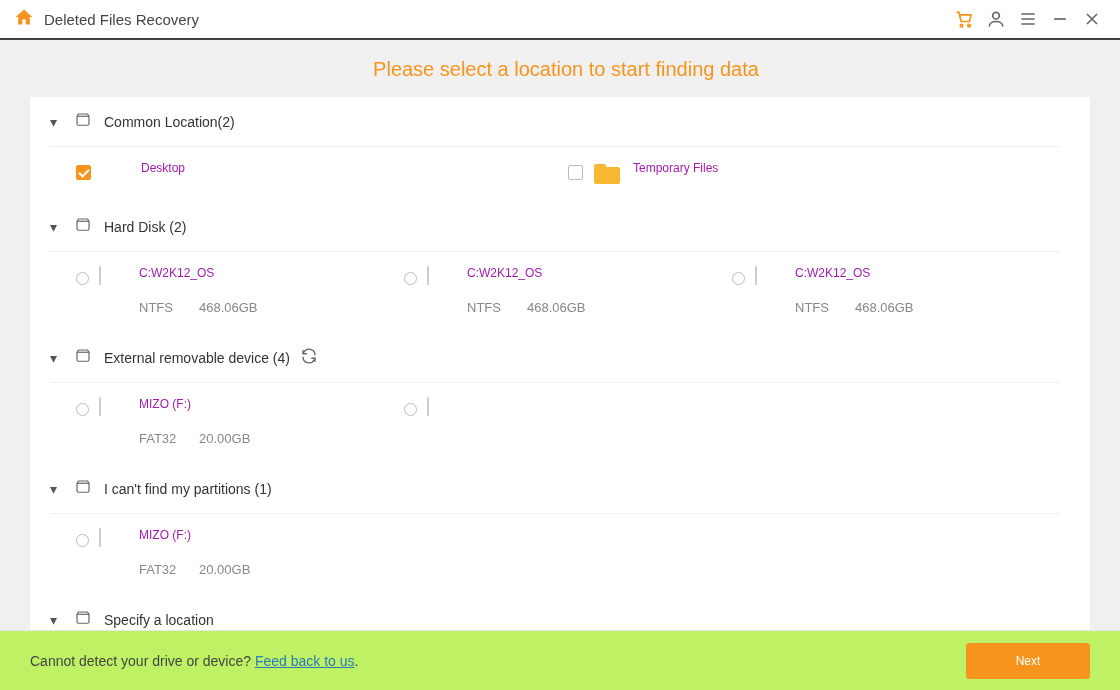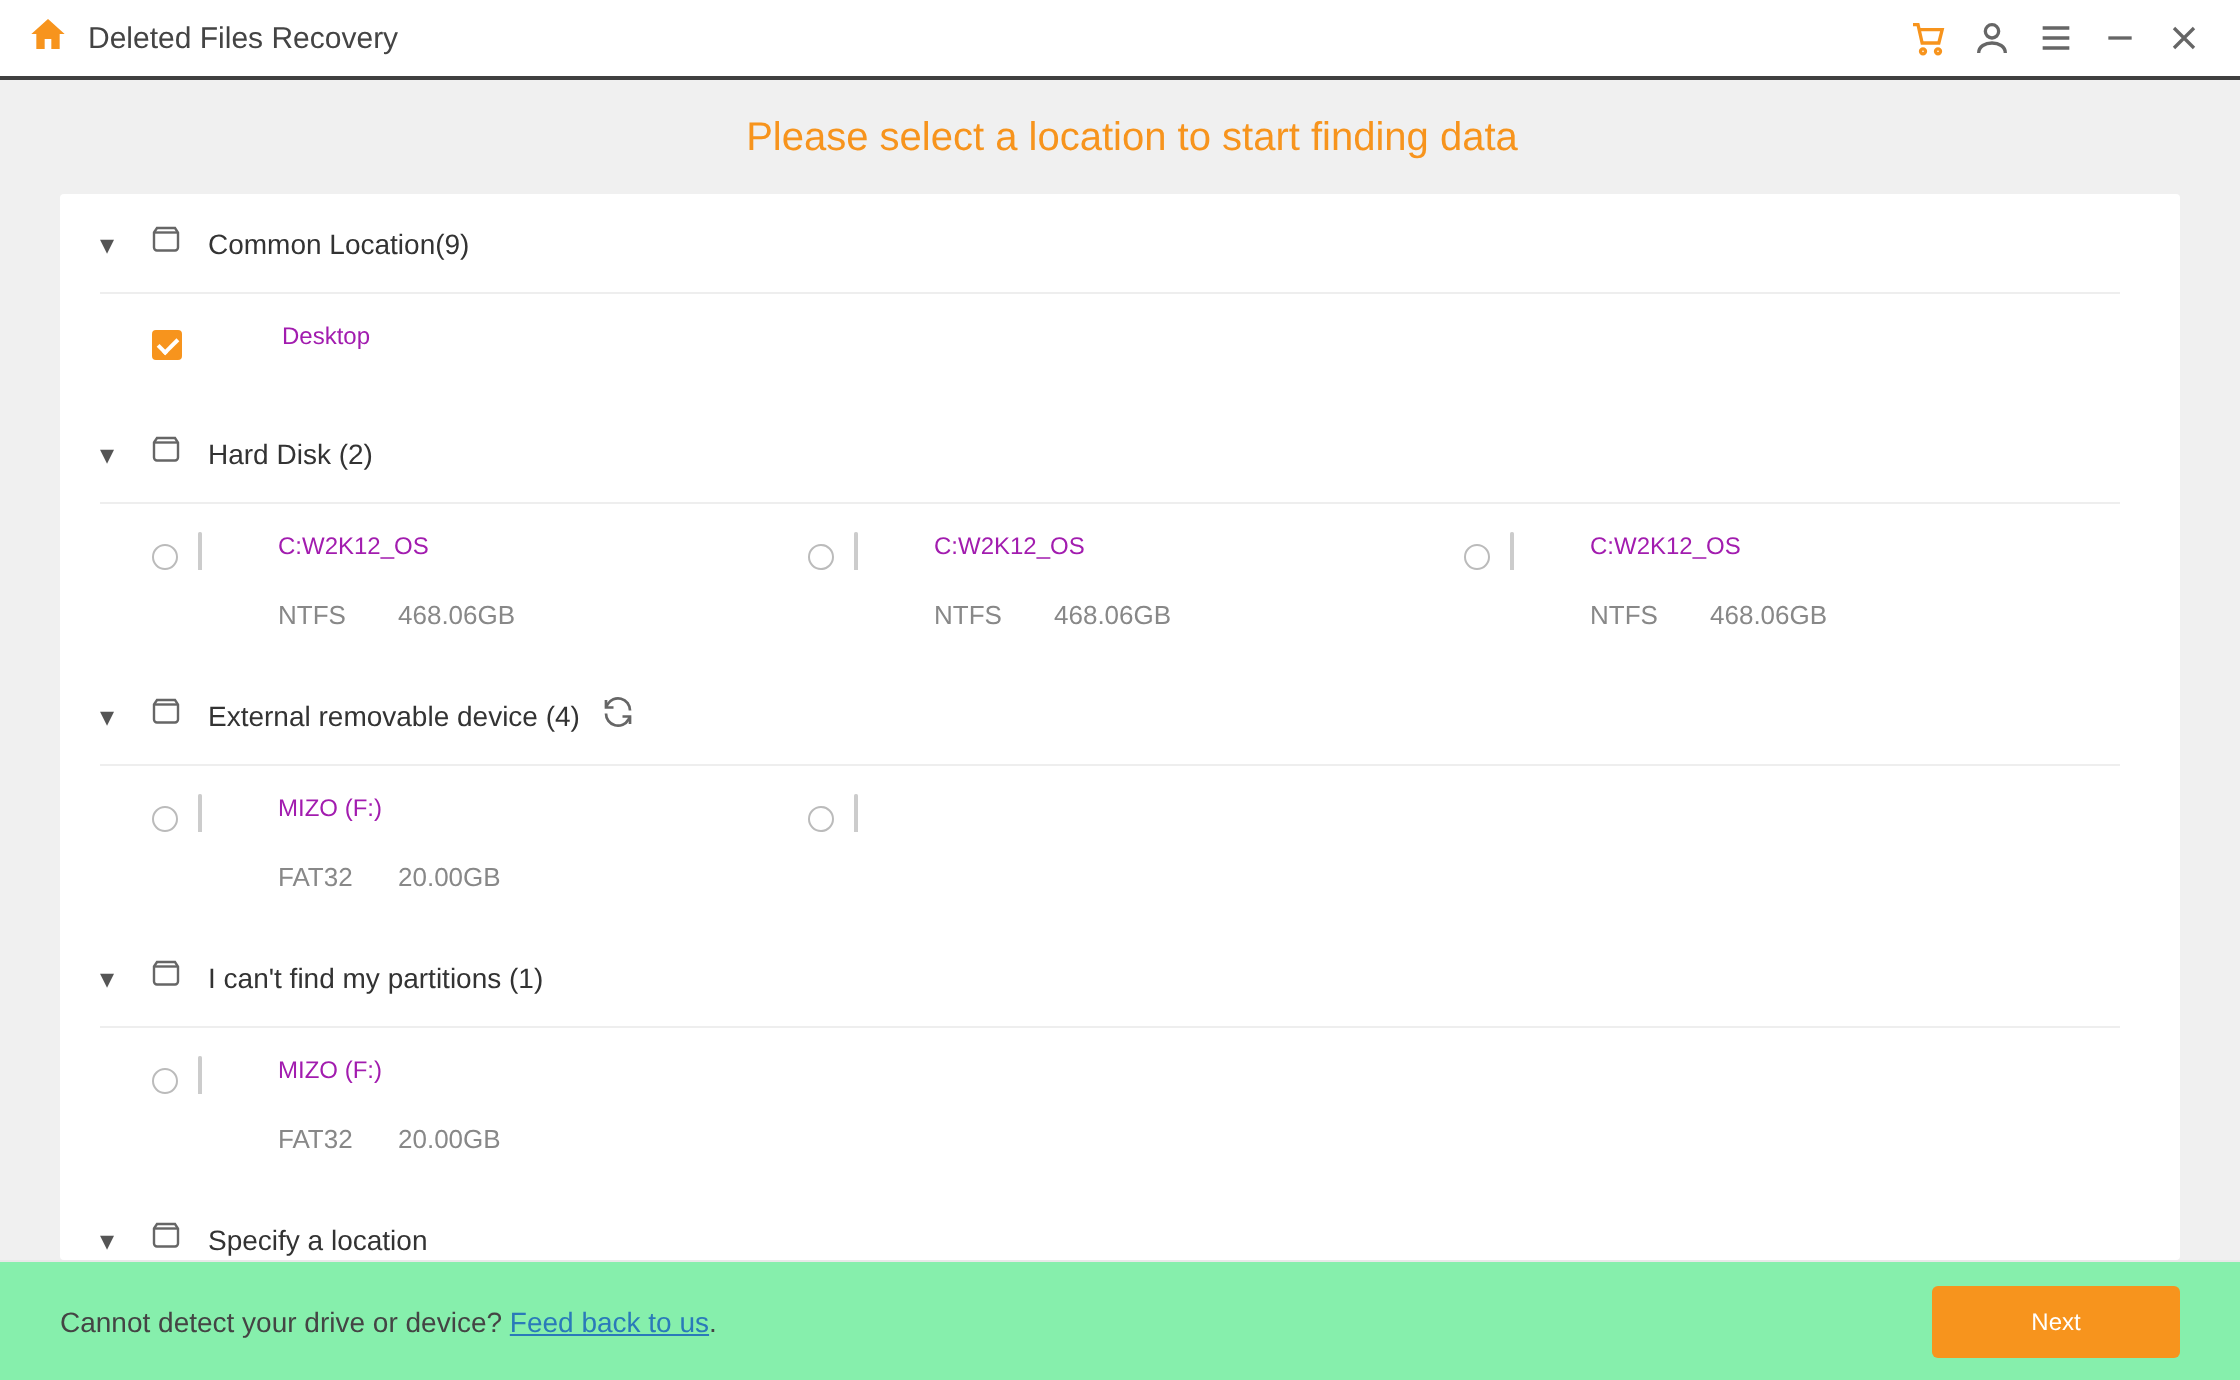--- a/index.html
+++ b/index.html
@@ -61,21 +61,21 @@
 .drive-ic .top { width:26px; height:14px; background:#e8e8e8; border:1px solid #ccc; border-radius:2px 2px 0 0; margin:0 auto; }
 .drive-ic .bot { width:28px; height:6px; background:#666; border-radius:0 0 2px 2px; }
 
 
 .specify-row { display:flex; align-items:center; padding: 14px 0 18px 26px; }
 .specify-row .folder-ic { margin-right: 14px; }
 .specify-row input { width: 250px; height: 32px; border:1px solid #ccc; border-radius:3px; padding: 0 10px; font-size:13px; color:#888; }
 .specify-row .browse-btn { margin-left: 12px; height:32px; padding: 0 18px; border:1px solid #f7941d; background:#fff; color:#f7941d; border-radius:3px; font-size:14px; cursor:pointer; }
 
 
-.footer { height: 60px; background: #86efac; border-top: 1px solid #e8e8e8; display:flex; align-items:center; padding: 0 30px; gap: 16px; }
+.footer { height: 60px; background: #bef264; border-top: 1px solid #e8e8e8; display:flex; align-items:center; padding: 0 30px; gap: 16px; }
 .footer .msg { font-size: 14px; color:#444; }
 .footer .msg a { color:#2a7ab9; text-decoration: underline; cursor:pointer; }
 .footer .spacer { flex:1; }
 .footer .next-btn { background:#f7941d; color:#fff; border:none; border-radius:3px; width:124px; height:36px; font-size:12px; cursor:pointer; }
 
 
 svg.ic { width: 18px; height: 18px; }
 svg.ic-lg { width: 20px; height: 20px; }
 </style>
 </head>
@@ -126,30 +126,39 @@
     <div class="panel-scroll">
 
       <div class="section-header">
         <span class="chev">▾</span>
         <span class="sec-icon">
           <svg class="ic" viewBox="0 0 24 24" fill="none" stroke="currentColor" stroke-width="1.6">
               <path d="M4 7l2-3h12l2 3v10a2 2 0 0 1-2 2H6a2 2 0 0 1-2-2z"></path>
               <path d="M4 7h16"></path>
             </svg>
         </span>
-        <span>Common Location(9)</span>
+        <span>Common Location(2)</span>
       </div>
       <div class="items-row">
         <div class="item-col">
           <span class="chk checked"></span>
           <span class="thumb">
               <span class="monitor-ic"><span class="screen"></span><span class="stand"></span><span class="base"></span></span>
             </span>
           <div class="info">
               <span class="name">Desktop</span>
+            </div>
+        </div>
+        <div class="item-col">
+          <span class="chk"></span>
+          <span class="thumb">
+              <span class="folder-ic"></span>
+            </span>
+          <div class="info">
+              <span class="name">Temporary Files</span>
             </div>
         </div>
       </div>
 
       <div class="section-header">
         <span class="chev">▾</span>
         <span class="sec-icon">
           <svg class="ic" viewBox="0 0 24 24" fill="none" stroke="currentColor" stroke-width="1.6">
               <path d="M4 7l2-3h12l2 3v10a2 2 0 0 1-2 2H6a2 2 0 0 1-2-2z"></path>
               <path d="M4 7h16"></path>

